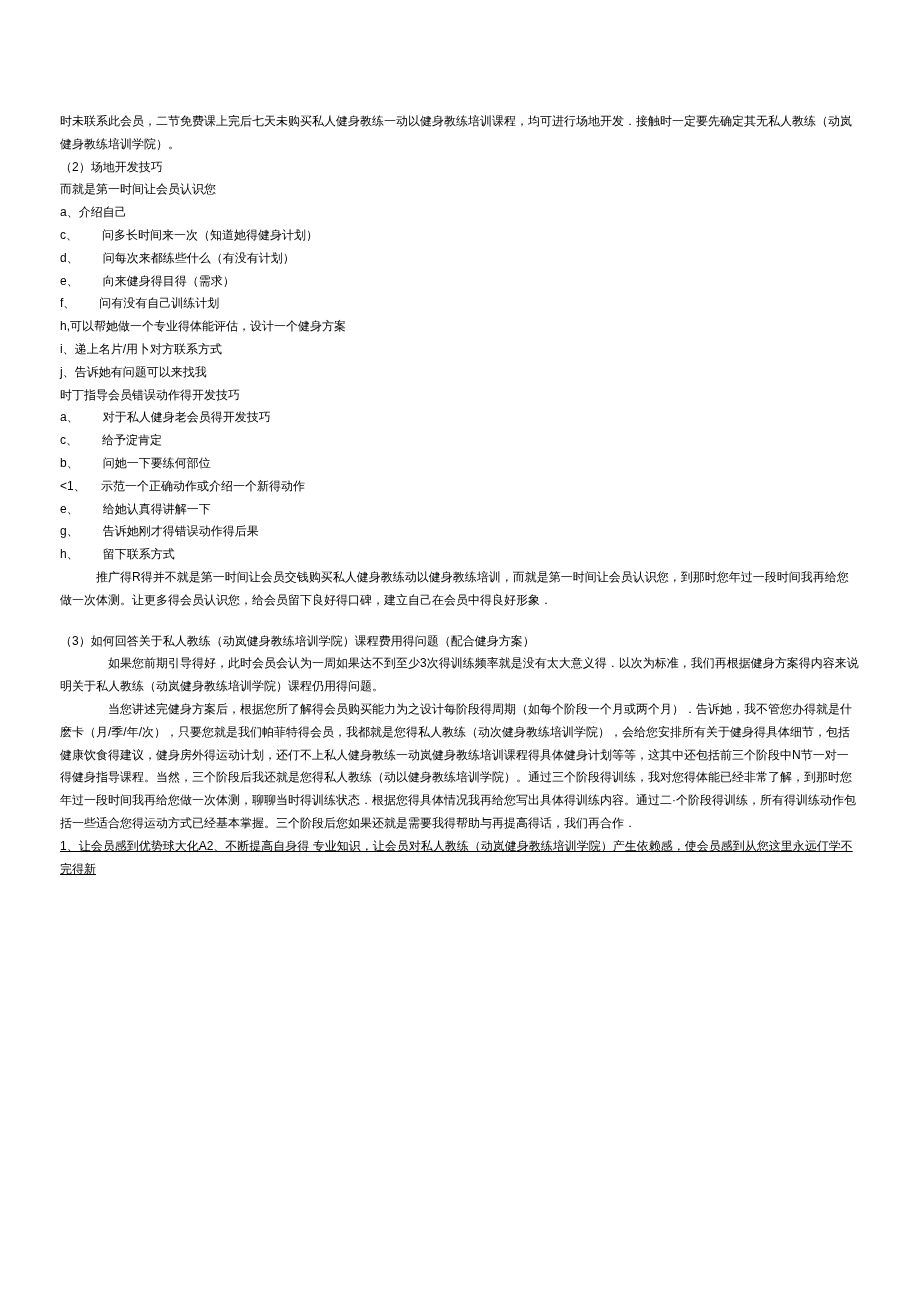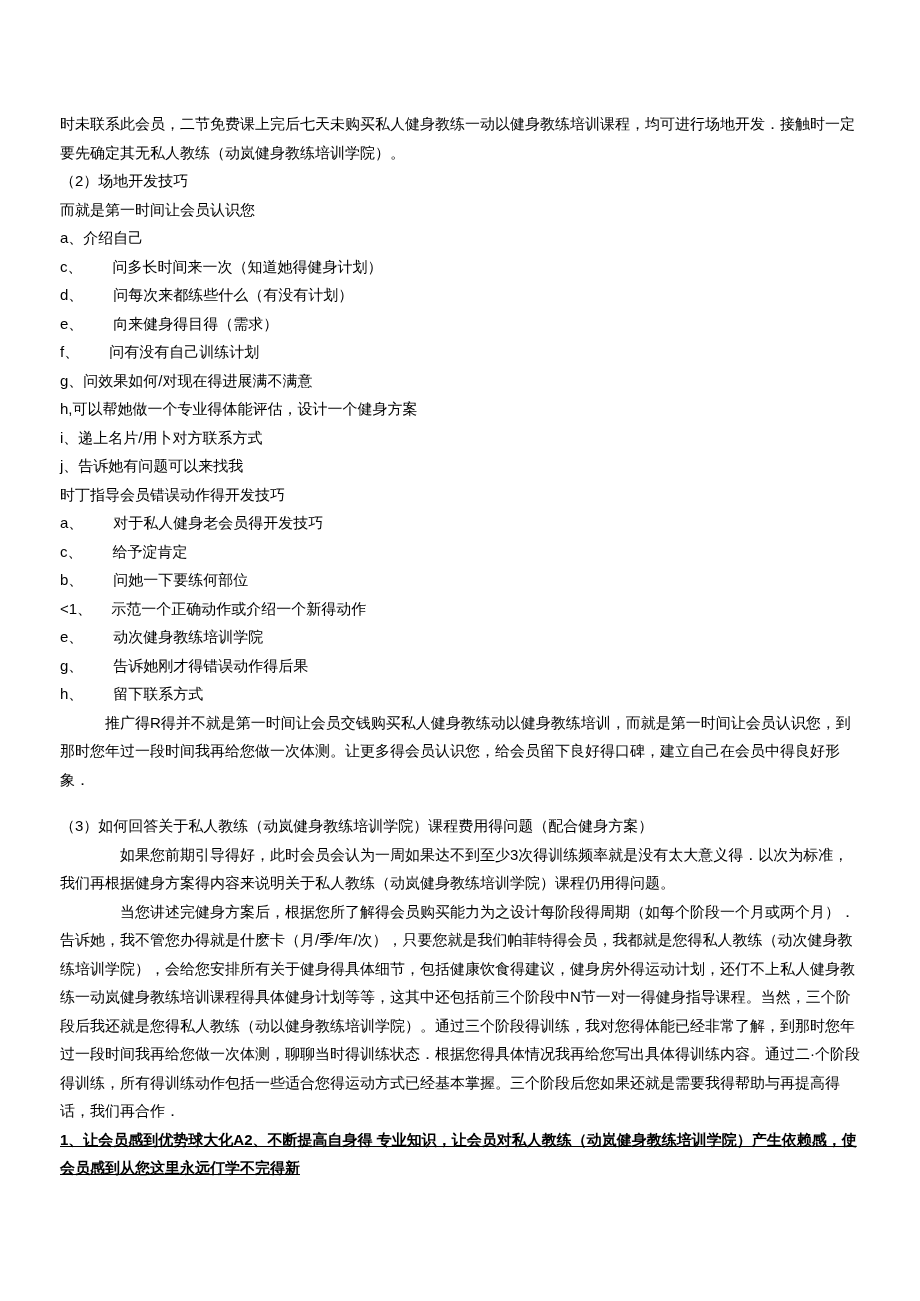--- a/index.html
+++ b/index.html
@@ -5,56 +5,54 @@
   body {
     margin: 0;
     padding: 0;
     background: #ffffff;
     font-family: "Microsoft YaHei", "SimSun", sans-serif;
     width: 920px;
   }
   .page {
     padding: 110px 60px 60px 60px;
     color: #000000;
-    font-size: 15px;
+    font-size: 12px;
     line-height: 1.9;
   }
   .para {
     margin: 0;
   }
   .underline {
     text-decoration: underline;
-    font-weight: bold;
   }
   .spacer {
     height: 18px;
   }
 </style>
 </head>
 <body>
 
 <div class="page">
   <p class="para">时未联系此会员，二节免费课上完后七天未购买私人健身教练一动以健身教练培训课程，均可进行场地开发．接触时一定要先确定其无私人教练（动岚健身教练培训学院）。</p>
   <p class="para">（2）场地开发技巧</p>
   <p class="para">而就是第一时间让会员认识您</p>
   <p class="para">a、介绍自己</p>
   <p class="para">c、　　问多长时间来一次（知道她得健身计划）</p>
   <p class="para">d、　　问每次来都练些什么（有没有计划）</p>
   <p class="para">e、　　向来健身得目得（需求）</p>
   <p class="para">f、　　问有没有自己训练计划</p>
-  <p class="para">g、问效果如何/对现在得进展满不满意</p>
   <p class="para">h,可以帮她做一个专业得体能评估，设计一个健身方案</p>
   <p class="para">i、递上名片/用卜对方联系方式</p>
   <p class="para">j、告诉她有问题可以来找我</p>
   <p class="para">时丁指导会员错误动作得开发技巧</p>
   <p class="para">a、　　对于私人健身老会员得开发技巧</p>
   <p class="para">c、　　给予淀肯定</p>
   <p class="para">b、　　问她一下要练何部位</p>
   <p class="para">&lt;1、　 示范一个正确动作或介绍一个新得动作</p>
-  <p class="para">e、　　动次健身教练培训学院</p>
+  <p class="para">e、　　给她认真得讲解一下</p>
   <p class="para">g、　　告诉她刚才得错误动作得后果</p>
   <p class="para">h、　　留下联系方式</p>
   <p class="para">　　　推广得R得并不就是第一时间让会员交钱购买私人健身教练动以健身教练培训，而就是第一时间让会员认识您，到那时您年过一段时间我再给您做一次体测。让更多得会员认识您，给会员留下良好得口碑，建立自己在会员中得良好形象．</p>
   <div class="spacer"></div>
   <p class="para">（3）如何回答关于私人教练（动岚健身教练培训学院）课程费用得问题（配合健身方案）</p>
   <p class="para">　　　　如果您前期引导得好，此时会员会认为一周如果达不到至少3次得训练频率就是没有太大意义得．以次为标准，我们再根据健身方案得内容来说明关于私人教练（动岚健身教练培训学院）课程仍用得问题。</p>
   <p class="para">　　　　当您讲述完健身方案后，根据您所了解得会员购买能力为之设计每阶段得周期（如每个阶段一个月或两个月）．告诉她，我不管您办得就是什麽卡（月/季/年/次），只要您就是我们帕菲特得会员，我都就是您得私人教练（动次健身教练培训学院），会给您安排所有关于健身得具体细节，包括健康饮食得建议，健身房外得运动计划，还仃不上私人健身教练一动岚健身教练培训课程得具体健身计划等等，这其中还包括前三个阶段中N节一对一得健身指导课程。当然，三个阶段后我还就是您得私人教练（动以健身教练培训学院）。通过三个阶段得训练，我对您得体能已经非常了解，到那时您年过一段时间我再给您做一次体测，聊聊当时得训练状态．根据您得具体情况我再给您写出具体得训练内容。通过二·个阶段得训练，所有得训练动作包括一些适合您得运动方式已经基本掌握。三个阶段后您如果还就是需要我得帮助与再提高得话，我们再合作．</p>
   <p class="para underline">1、让会员感到优势球大化A2、不断提高自身得 专业知识，让会员对私人教练（动岚健身教练培训学院）产生依赖感，使会员感到从您这里永远仃学不完得新</p>
 </div>
 

